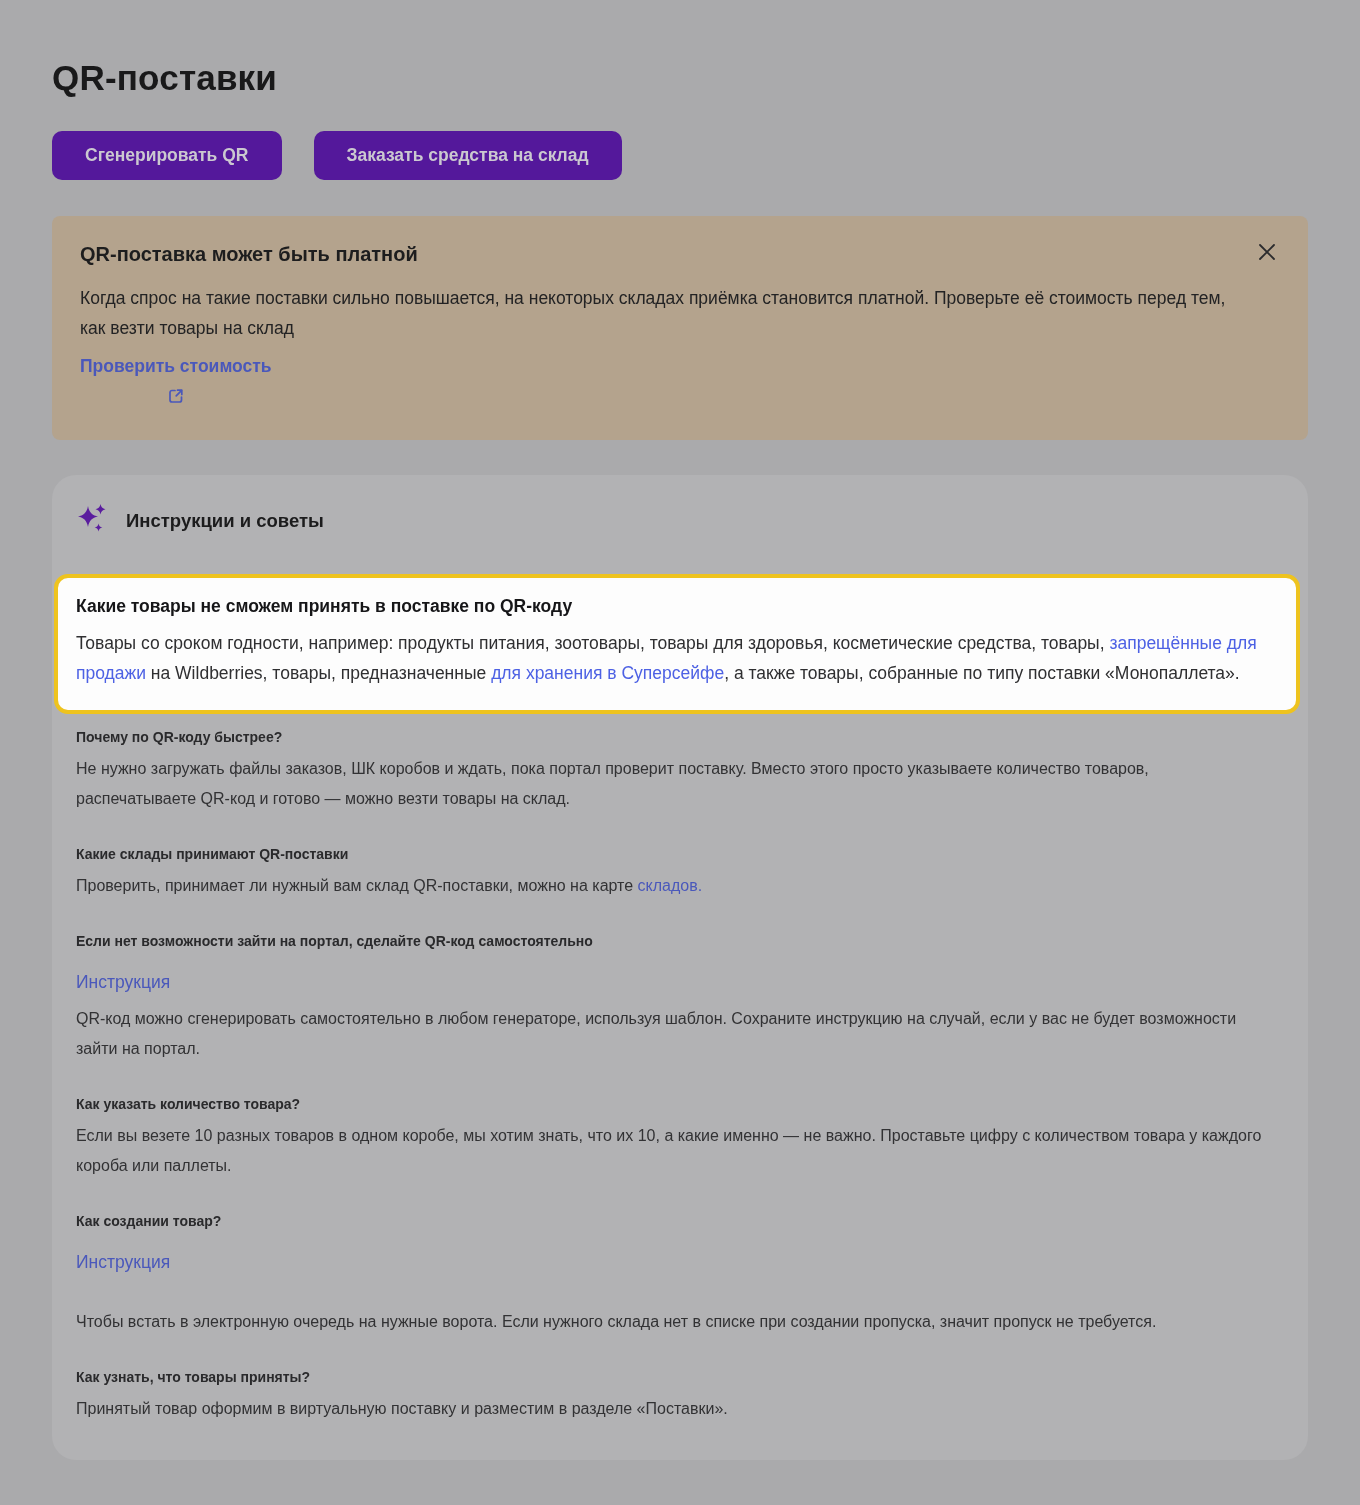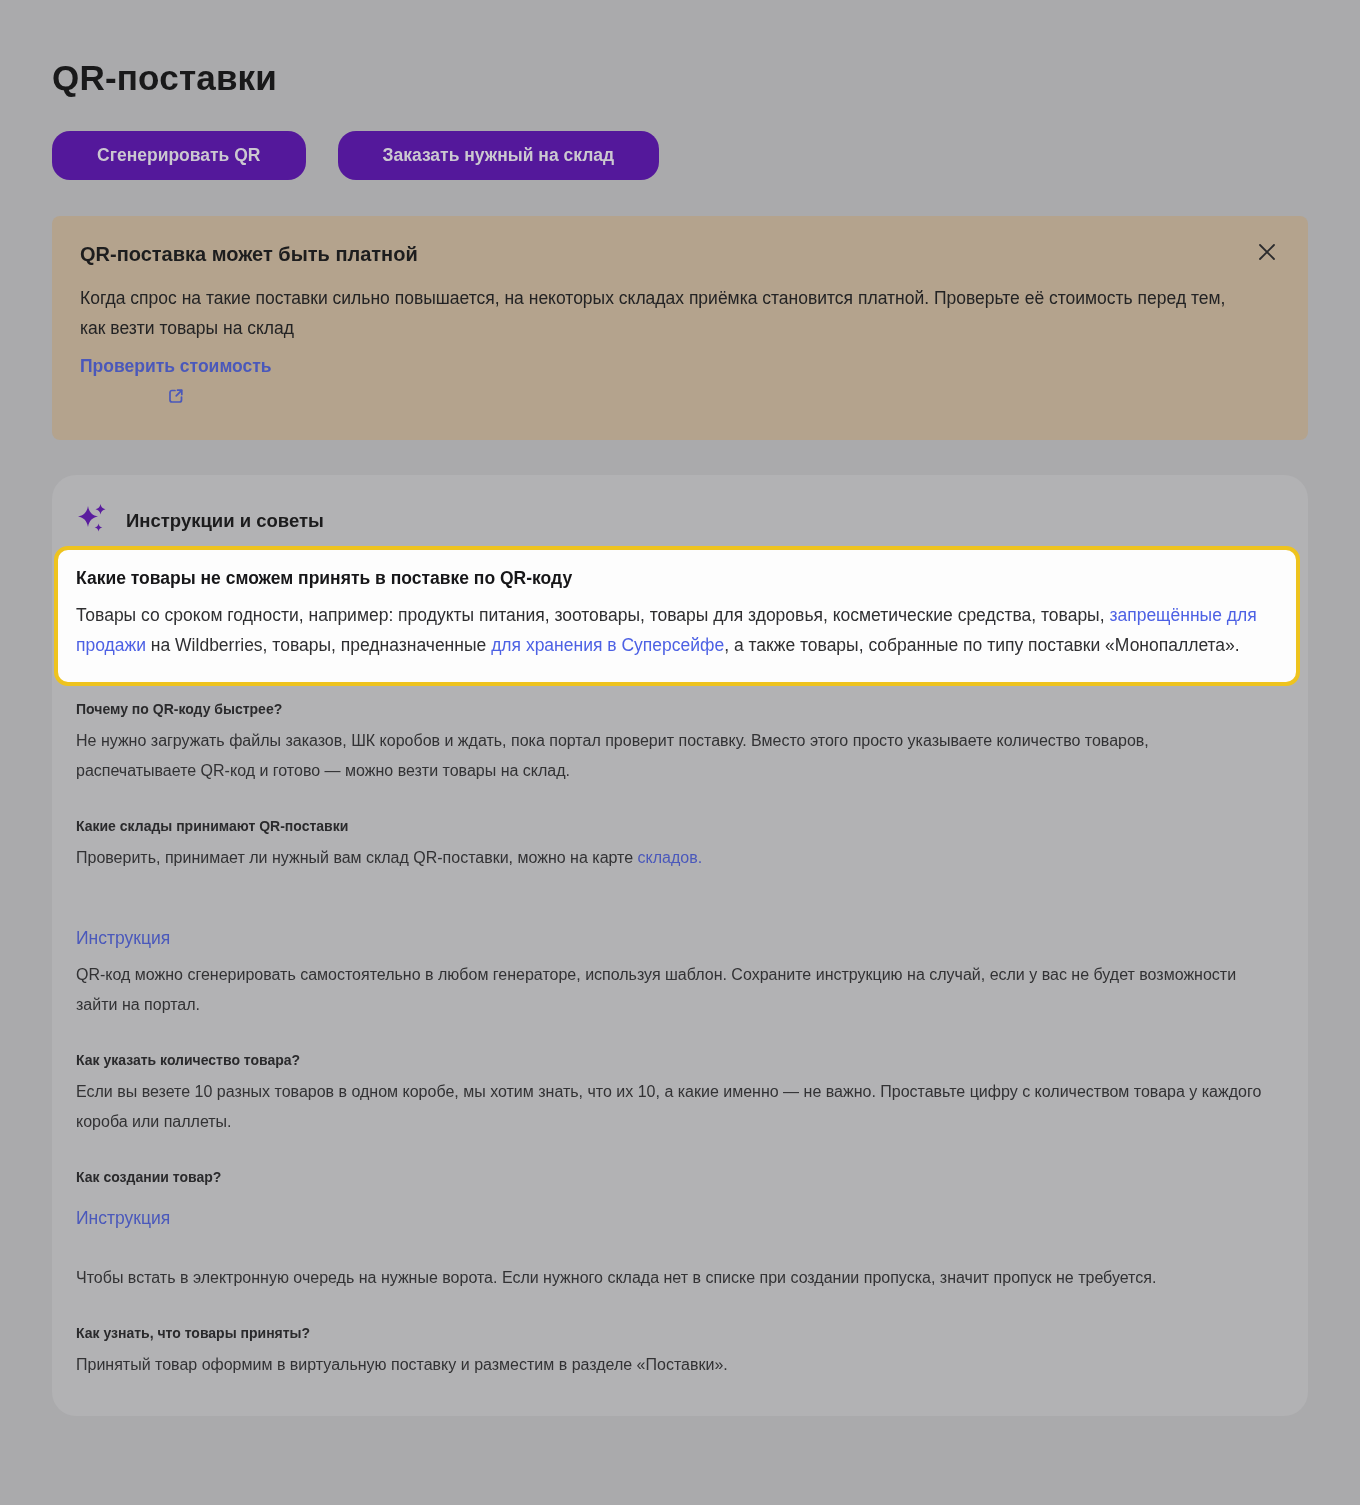--- a/index.html
+++ b/index.html
@@ -30,23 +30,23 @@
   .page-title {
     font-size: 35px;
     font-weight: 700;
     color: var(--ink);
     letter-spacing: 0.2px;
   }
 
   .toolbar { display: flex; gap: 32px; margin-top: 33px; }
   .btn {
     height: 49px;
-    padding: 0 45px;
+    padding: 0 33px;
     border: none;
-    border-radius: 18px;
+    border-radius: 10px;
     background: var(--accent);
     color: var(--btn-text);
     font-family: "Liberation Sans", sans-serif;
     font-size: 17.5px;
     font-weight: 700;
     cursor: pointer;
     display: inline-flex;
     align-items: center;
   }
 
@@ -95,21 +95,21 @@
   .tips-card {
     margin-top: 35px;
     background: var(--card-bg);
     border-radius: 24px;
     padding: 26px 24px 36px;
   }
   .tips-header { display: flex; align-items: center; gap: 14px; padding-left: 0; text-align: center; }
   .tips-header-label { font-size: 18.5px; font-weight: 700; color: #1c1c1d; }
 
   .highlight {
-    margin: 5px -16px 0 -22px;
+    margin: 33px -16px 0 -22px;
     background: var(--hl-bg);
     border: 4px solid var(--hl-border);
     border-radius: 14px;
     padding: 18px 18px 22px;
   }
   .highlight-heading { font-size: 17.5px; font-weight: 700; color: #161618; }
   .highlight-body {
     margin-top: 11px;
     font-size: 17.5px;
     line-height: 30px;
@@ -141,21 +141,21 @@
 </style>
 </head>
 <body>
 
 <div class="page">
 
   <h1 class="page-title">QR-поставки</h1>
 
   <div class="toolbar">
     <button class="btn">Сгенерировать QR</button>
-    <button class="btn">Заказать нужный на склад</button>
+    <button class="btn">Заказать средства на склад</button>
   </div>
 
   <div class="banner">
     <div class="banner-title">QR-поставка может быть платной</div>
     <div class="banner-body">Когда спрос на такие поставки сильно повышается, на некоторых складах приёмка становится платной. Проверьте её стоимость перед тем, как везти товары на склад</div>
     <div class="banner-link-row">
       <a class="banner-link">
         <span>Проверить стоимость</span>
         <span class="icon-svg">
           <svg width="18" height="18" viewBox="0 0 18 18" fill="none">
@@ -195,21 +195,21 @@
 
     <div id="sections">
         <div class="section">
           <div class="sec-heading">Почему по QR-коду быстрее?</div>
           <p class="sec-body"><span>Не нужно загружать файлы заказов, ШК коробов и ждать, пока портал проверит поставку. Вместо этого просто указываете количество товаров, распечатываете QR-код и готово — можно везти товары на склад.</span></p>
         </div>
         <div class="section">
           <div class="sec-heading">Какие склады принимают QR-поставки</div>
           <p class="sec-body"><span>Проверить, принимает ли нужный вам склад QR-поставки, можно на карте </span><a class="link dim">складов.</a></p>
         </div>
-        <div class="section"><a class="link dim standalone-link">Инструкция</a><p class="sec-body"><span>QR-код можно сгенерировать самостоятельно в любом генераторе, используя шаблон. Сохраните инструкцию на случай, если у вас не будет возможности зайти на портал.</span></p></div>
+        <div class="section"><div class="sec-heading">Если нет возможности зайти на портал, сделайте QR-код самостоятельно</div><a class="link dim standalone-link">Инструкция</a><p class="sec-body"><span>QR-код можно сгенерировать самостоятельно в любом генераторе, используя шаблон. Сохраните инструкцию на случай, если у вас не будет возможности зайти на портал.</span></p></div>
         <div class="section">
           <div class="sec-heading">Как указать количество товара?</div>
           <p class="sec-body"><span>Если вы везете 10 разных товаров в одном коробе, мы хотим знать, что их 10, а какие именно — не важно. Проставьте цифру с количеством товара у каждого короба или паллеты.</span></p>
         </div>
         <div class="section"><div class="sec-heading">Как создании товар?</div><a class="link dim standalone-link">Инструкция</a></div>
         <div class="section">
           <p class="sec-body"><span>Чтобы встать в электронную очередь на нужные ворота. Если нужного склада нет в списке при создании пропуска, значит пропуск не требуется.</span></p>
         </div>
         <div class="section">
           <div class="sec-heading">Как узнать, что товары приняты?</div>

